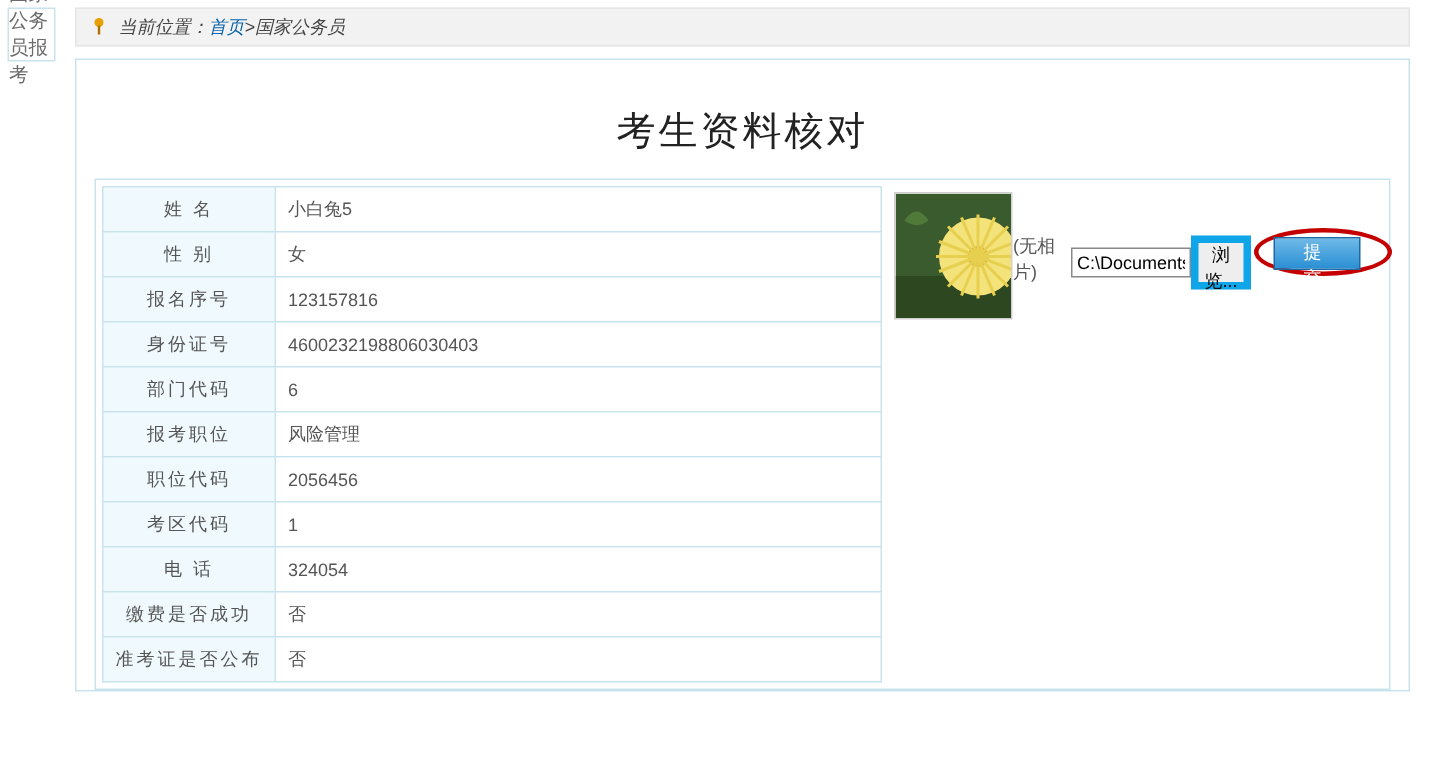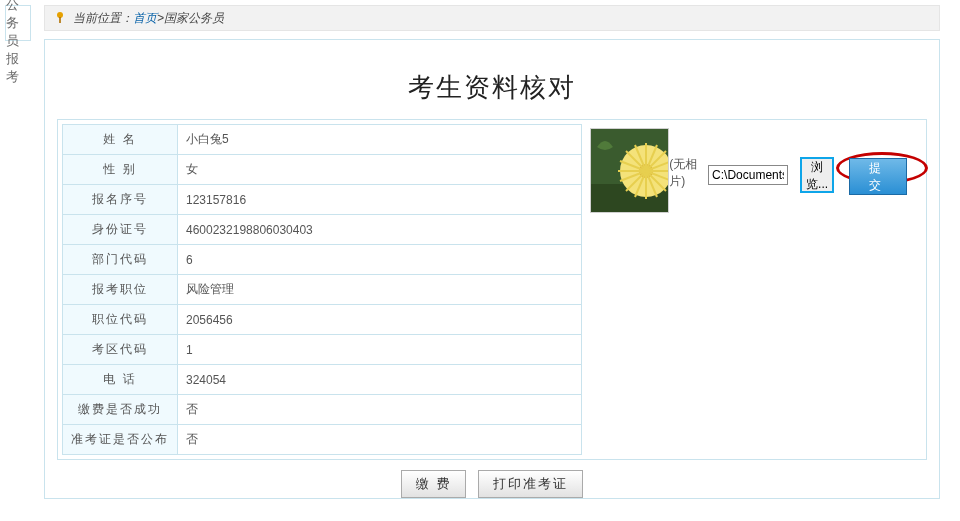--- a/index.html
+++ b/index.html
@@ -124,24 +124,24 @@
     border: 1px solid #888;
     background: #fff;
     font-size: 12px;
     padding: 1px 3px;
     overflow: hidden;
     white-space: nowrap;
     font-family: Arial, sans-serif;
   }
   .browse-btn {
     height: 36px;
-    border: 2px solid #0ea5e9;
+    border: 5px solid #0ea5e9;
     background: #eee;
     font-size: 12px;
-    margin-left: 12px;
+    margin-left: 0;
     padding: 0 4px;
     cursor: pointer;
   }
   .submit-wrap {
     margin-top: 10px;
     position: relative;
     width: 100px;
     height: 40px;
     display: flex;
     align-items: flex-start;
@@ -149,21 +149,21 @@
   }
   .highlight-ellipse {
     position: absolute;
     left: 2px; top: -4px;
     width: 92px; height: 32px;
     border: 3px solid #c40000;
     border-radius: 50%;
     pointer-events: none;
   }
   .submit-btn {
-    width: 58px; height: 37px;
+    width: 58px; height: 22px;
     border: 1px solid #1b6aa5;
     background: linear-gradient(#6fb9e8, #2a8fd4);
     color: #fff;
     font-size: 12px;
     letter-spacing: 6px;
     padding-left: 6px;
     cursor: pointer;
     position: relative;
     top: 2px;
   }
@@ -297,20 +297,16 @@
               <button class="browse-btn">浏览...</button>
             </div>
 
             <div class="submit-wrap">
               <div class="highlight-ellipse"></div>
               <button class="submit-btn">提 交</button>
             </div>
           </div>
         </div>
 
-        <div class="bottom-buttons">
-          <button class="action-btn">缴 费</button>
-          <button class="action-btn">打印准考证</button>
-        </div>
       </div>
     </div>
   </div>
 </div>
 
 </body></html>

